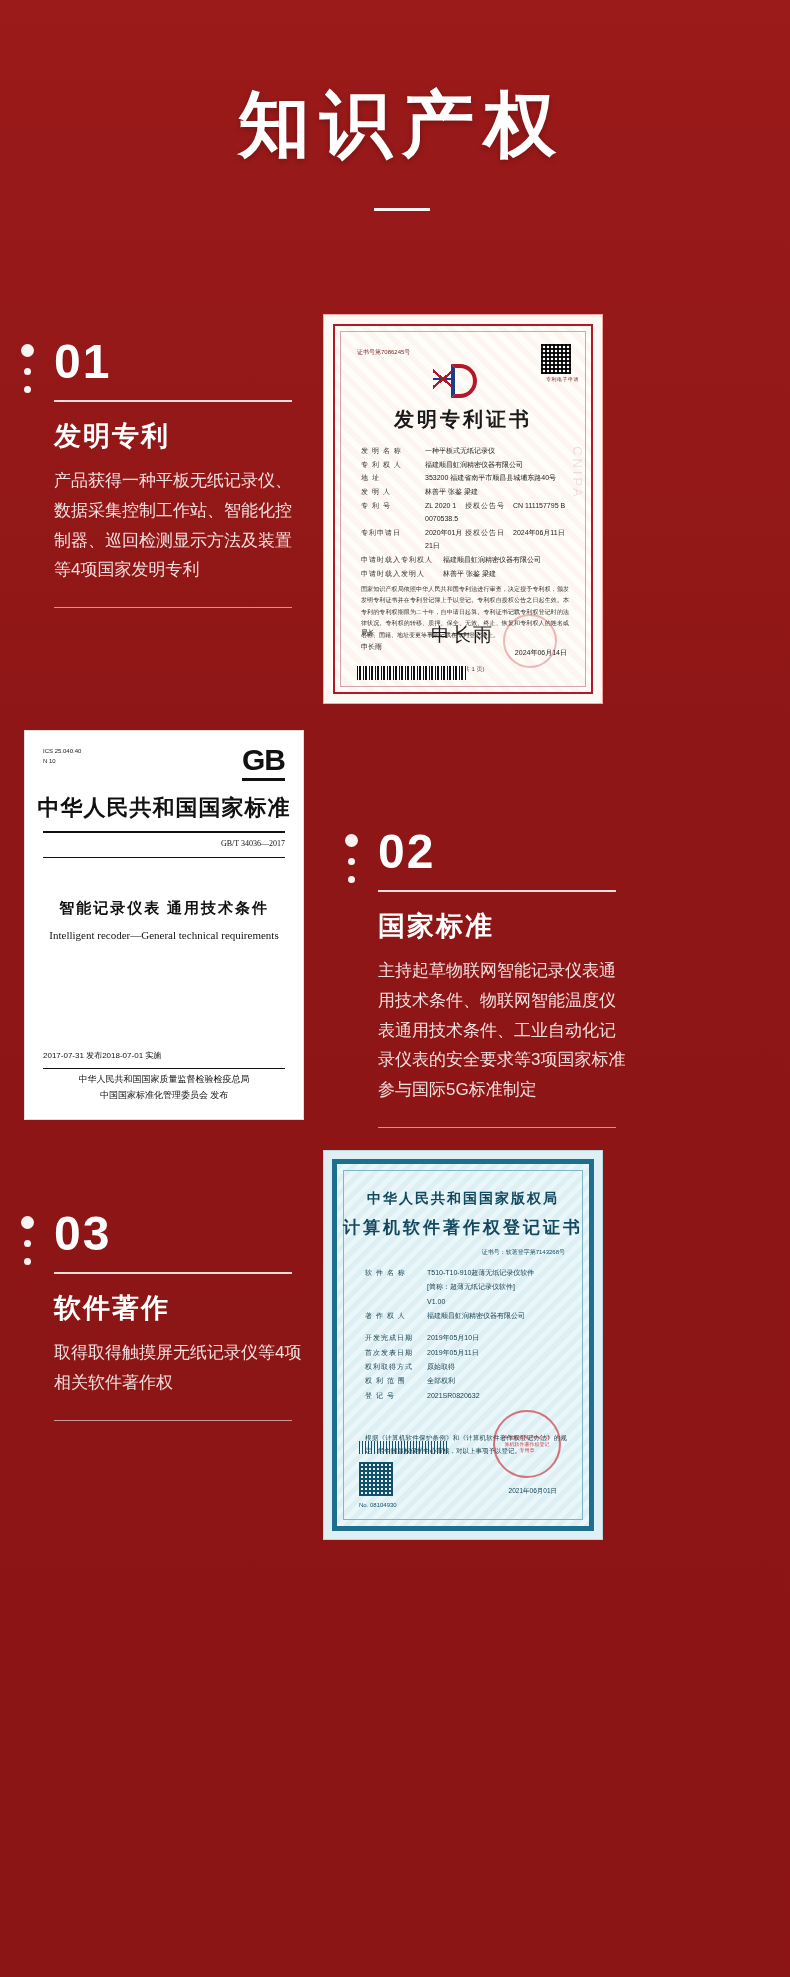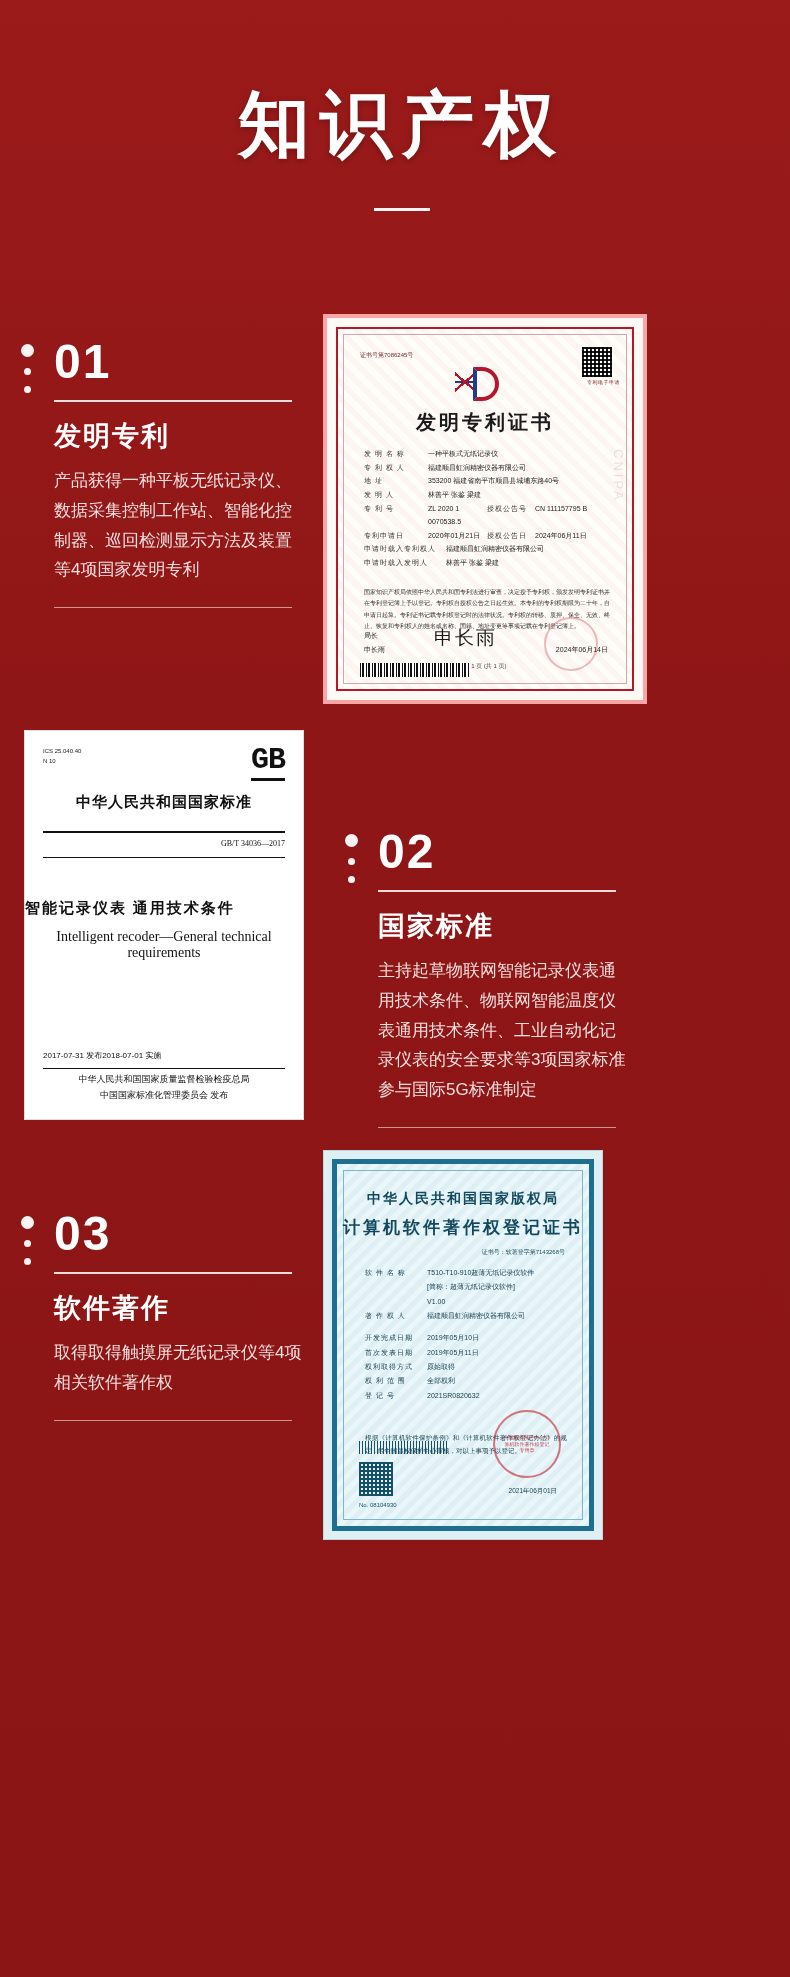--- a/index.html
+++ b/index.html
@@ -106,23 +106,23 @@
   
   .cert {
     position: absolute;
     background: #ffffff;
     overflow: hidden;
   }
 
   
   .cert1 {
     left: 323px; top: 314px;
-    width: 324px; height: 390px;
+    width: 280px; height: 390px;
     background: #fdfaf5;
-    border: 4px solid #fca5a5;
+    border: 1px solid #fca5a5;
   }
   .cert1 .inner {
     position: absolute;
     inset: 9px;
     border: 2px solid #b5172a;
     background:
       repeating-linear-gradient(45deg, rgba(181,23,42,.035) 0 6px, transparent 6px 12px),
       #fffdf8;
   }
   .cert1 .inner::before {
@@ -228,55 +228,55 @@
     width: 280px; height: 390px;
     background: #ffffff;
     border: 1px solid #ddd;
   }
   .c2-topleft {
     position: absolute; left: 18px; top: 16px;
     font-size: 6px; color: #222; line-height: 1.6;
   }
   .c2-gb {
     position: absolute; right: 18px; top: 12px;
-    font-family: Liberation Mono, monospace;
+    font-family: Liberation Sans, sans-serif;
     font-weight: bold; font-size: 30px; color: #111;
     letter-spacing: -1px;
   }
   .c2-gb .u { display: inline-block; border-bottom: 3px solid #111; padding-bottom: 1px; }
   .c2-nation {
     position: absolute; left: 0; right: 0; top: 62px;
     text-align: center;
     font-family: "Liberation Serif", serif;
-    font-size: 15px; font-weight: bold; color: #111;
+    font-size: 22px; font-weight: bold; color: #111;
     letter-spacing: 1px;
   }
   .c2-line {
     position: absolute; left: 18px; right: 18px; top: 100px;
     height: 2px; background: #111;
   }
   .c2-code {
     position: absolute; right: 18px; top: 108px;
     font-size: 8px; color: #111; font-family: "Liberation Serif", serif;
   }
   .c2-subline {
     position: absolute; left: 18px; right: 18px; top: 126px;
     height: 1px; background: #111;
   }
   .c2-title {
     position: absolute; left: 0; right: 0; top: 168px;
-    text-align: left;
+    text-align: center;
     font-family: "Liberation Serif", serif;
     font-size: 15px; font-weight: bold; color: #111; letter-spacing: 2px;
   }
   .c2-en {
     position: absolute; left: 0; right: 0; top: 198px;
     text-align: center;
     font-family: "Liberation Serif", serif;
-    font-size: 14px; color: #111;
+    font-size: 11px; color: #111;
   }
   .c2-dates {
     position: absolute; left: 18px; right: 18px; bottom: 58px;
     display: flex; justify-content: flex-start;
     font-size: 8px; color: #111;
   }
   .c2-botline {
     position: absolute; left: 18px; right: 18px; bottom: 50px;
     height: 1px; background: #111;
   }

